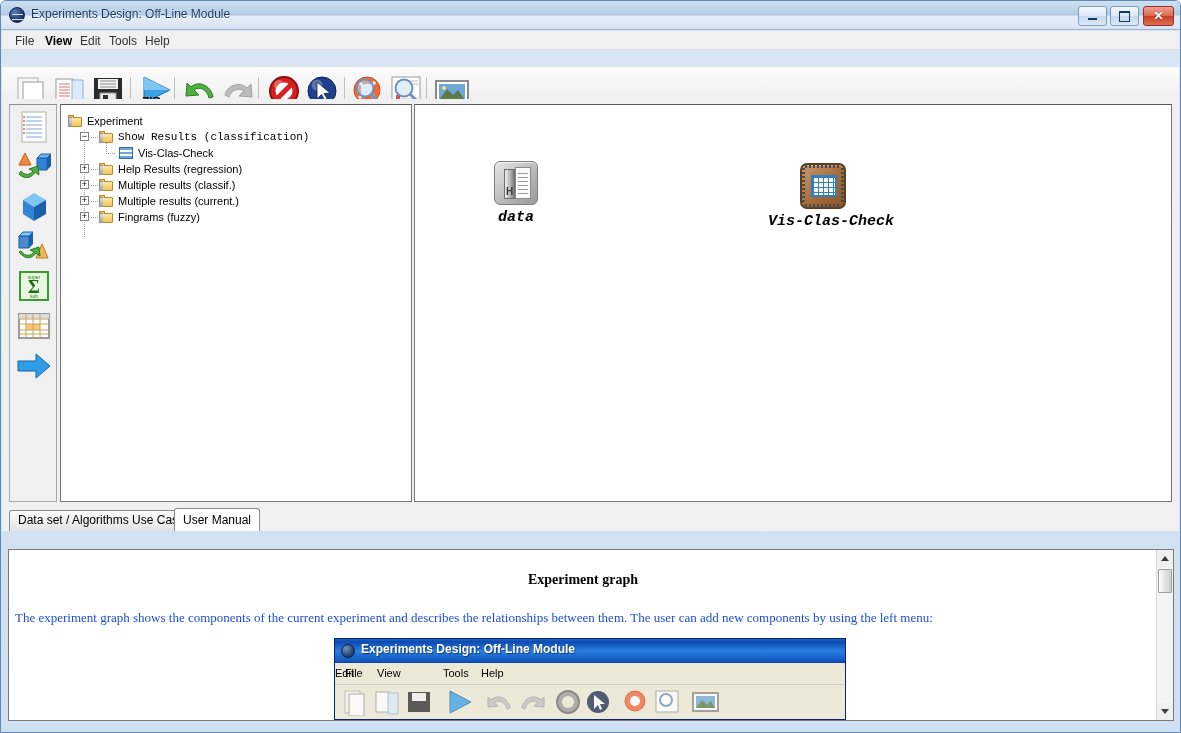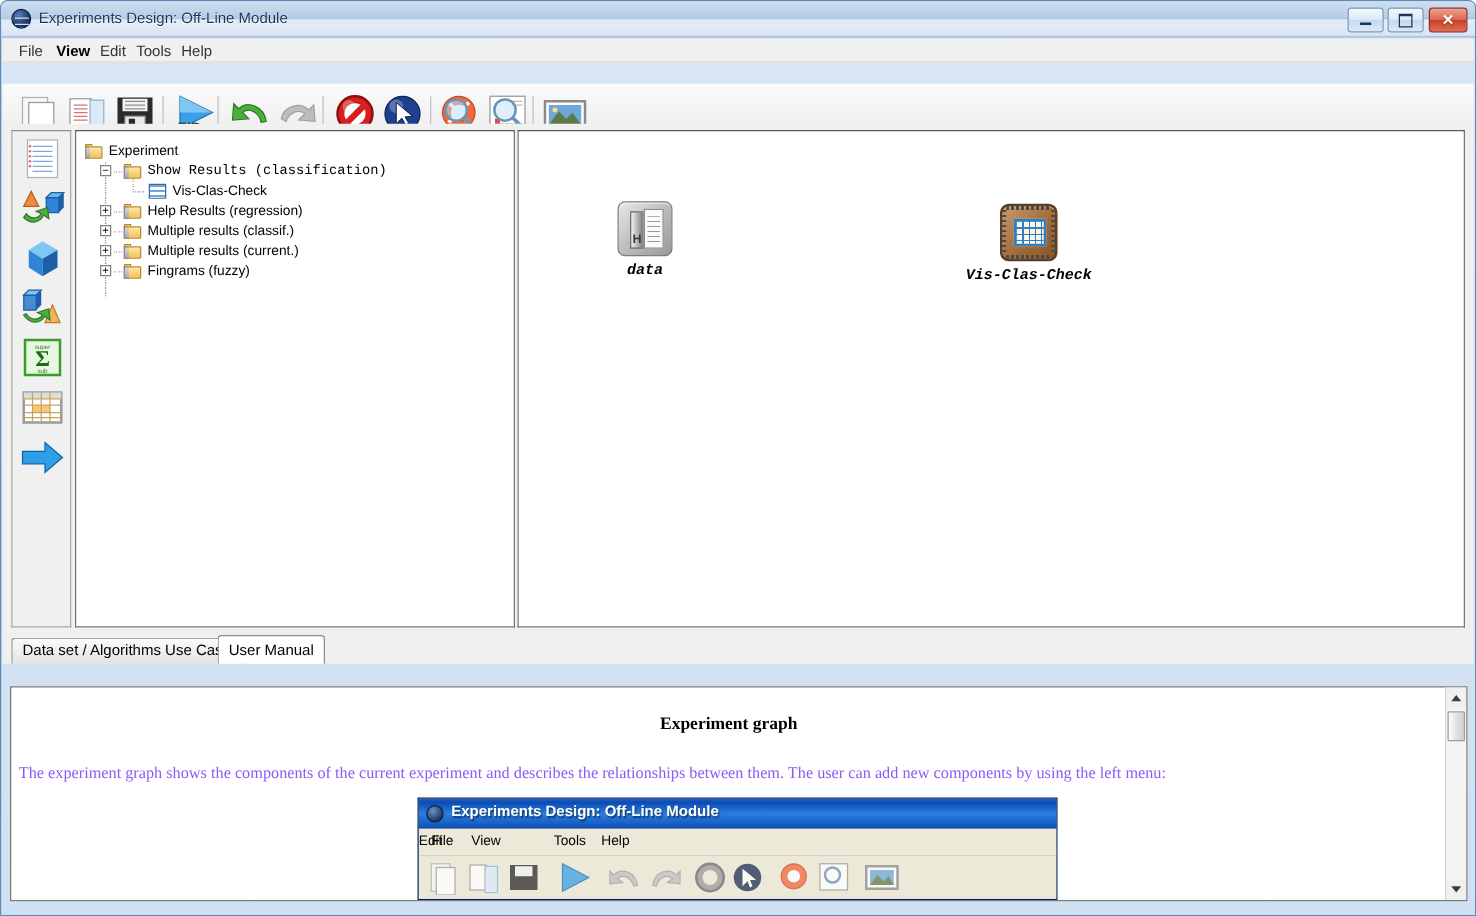--- a/index.html
+++ b/index.html
@@ -197,21 +197,21 @@
     background: #ffffff;
     border: 1px solid #767676;
     border-top-color: #5a5a5a;
     overflow: hidden;
   }
   .node { position: absolute; text-align: center; }
   .node-icon { position: relative; margin: 0 auto; }
   .node-label {
     margin-top: 4px;
     font-family: "Liberation Mono", monospace;
-    font-size: 12px; font-weight: bold; font-style: italic;
+    font-size: 15px; font-weight: bold; font-style: italic;
     color: #000;
     white-space: nowrap;
   }
 
   
   .ic-data {
     width: 44px; height: 44px; border-radius: 6px;
     background: linear-gradient(135deg, #e8e8e8 0%, #bdbdbd 50%, #9a9a9a 100%);
     border: 1px solid #7d7d7d;
     box-shadow: inset 0 1px 0 rgba(255,255,255,0.7);
@@ -327,21 +327,21 @@
     overflow: hidden;
     font-family: "Liberation Serif", serif;
   }
   #manual-title {
     margin-top: 22px;
     text-align: center;
     font-size: 14px; font-weight: bold; color: #000;
   }
   #manual-para {
     margin: 22px 6px 0 6px;
-    font-size: 13px; color: #8b5cf6;
+    font-size: 13px; color: #1d4ed8;
     line-height: 15px;
   }
 
   
   #embedded-shot {
     position: absolute; left: 325px; top: 88px;
     width: 512px; height: 82px;
     border: 1px solid #0a246a;
     overflow: hidden;
     background: #ece9d8;

